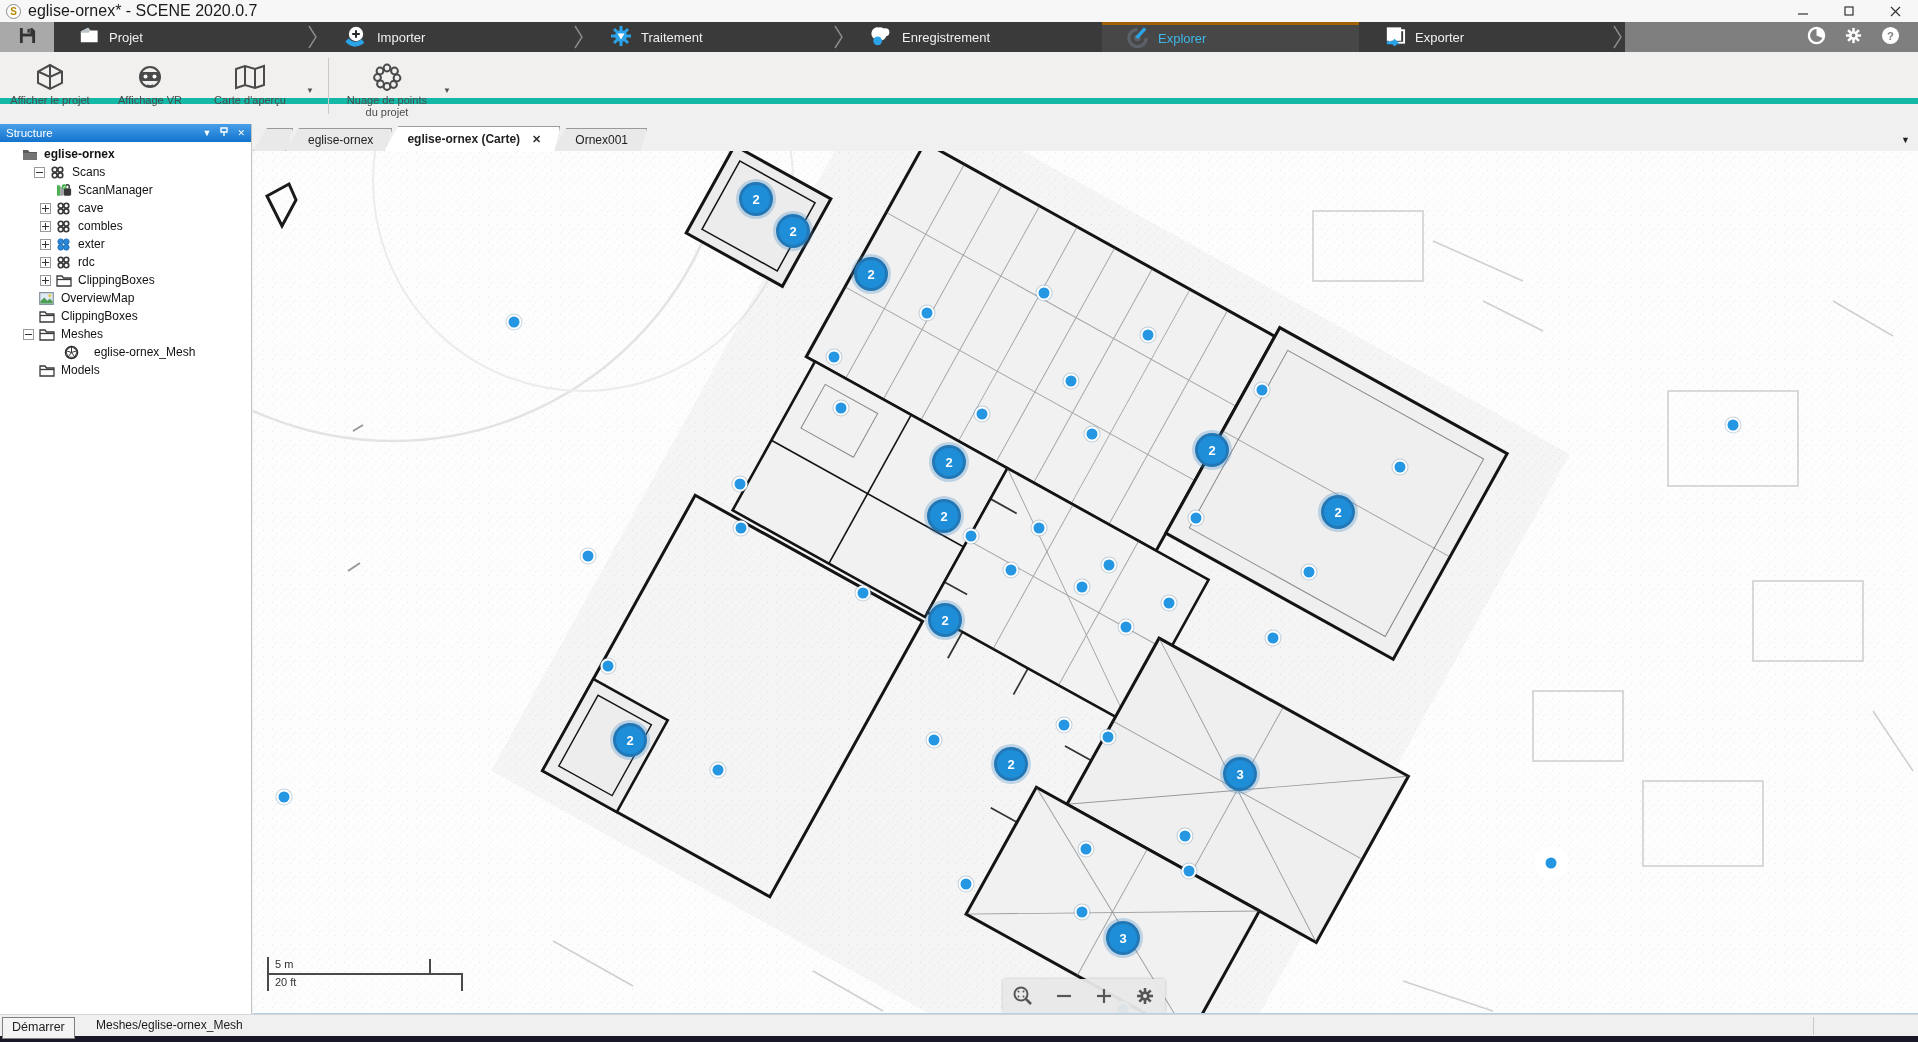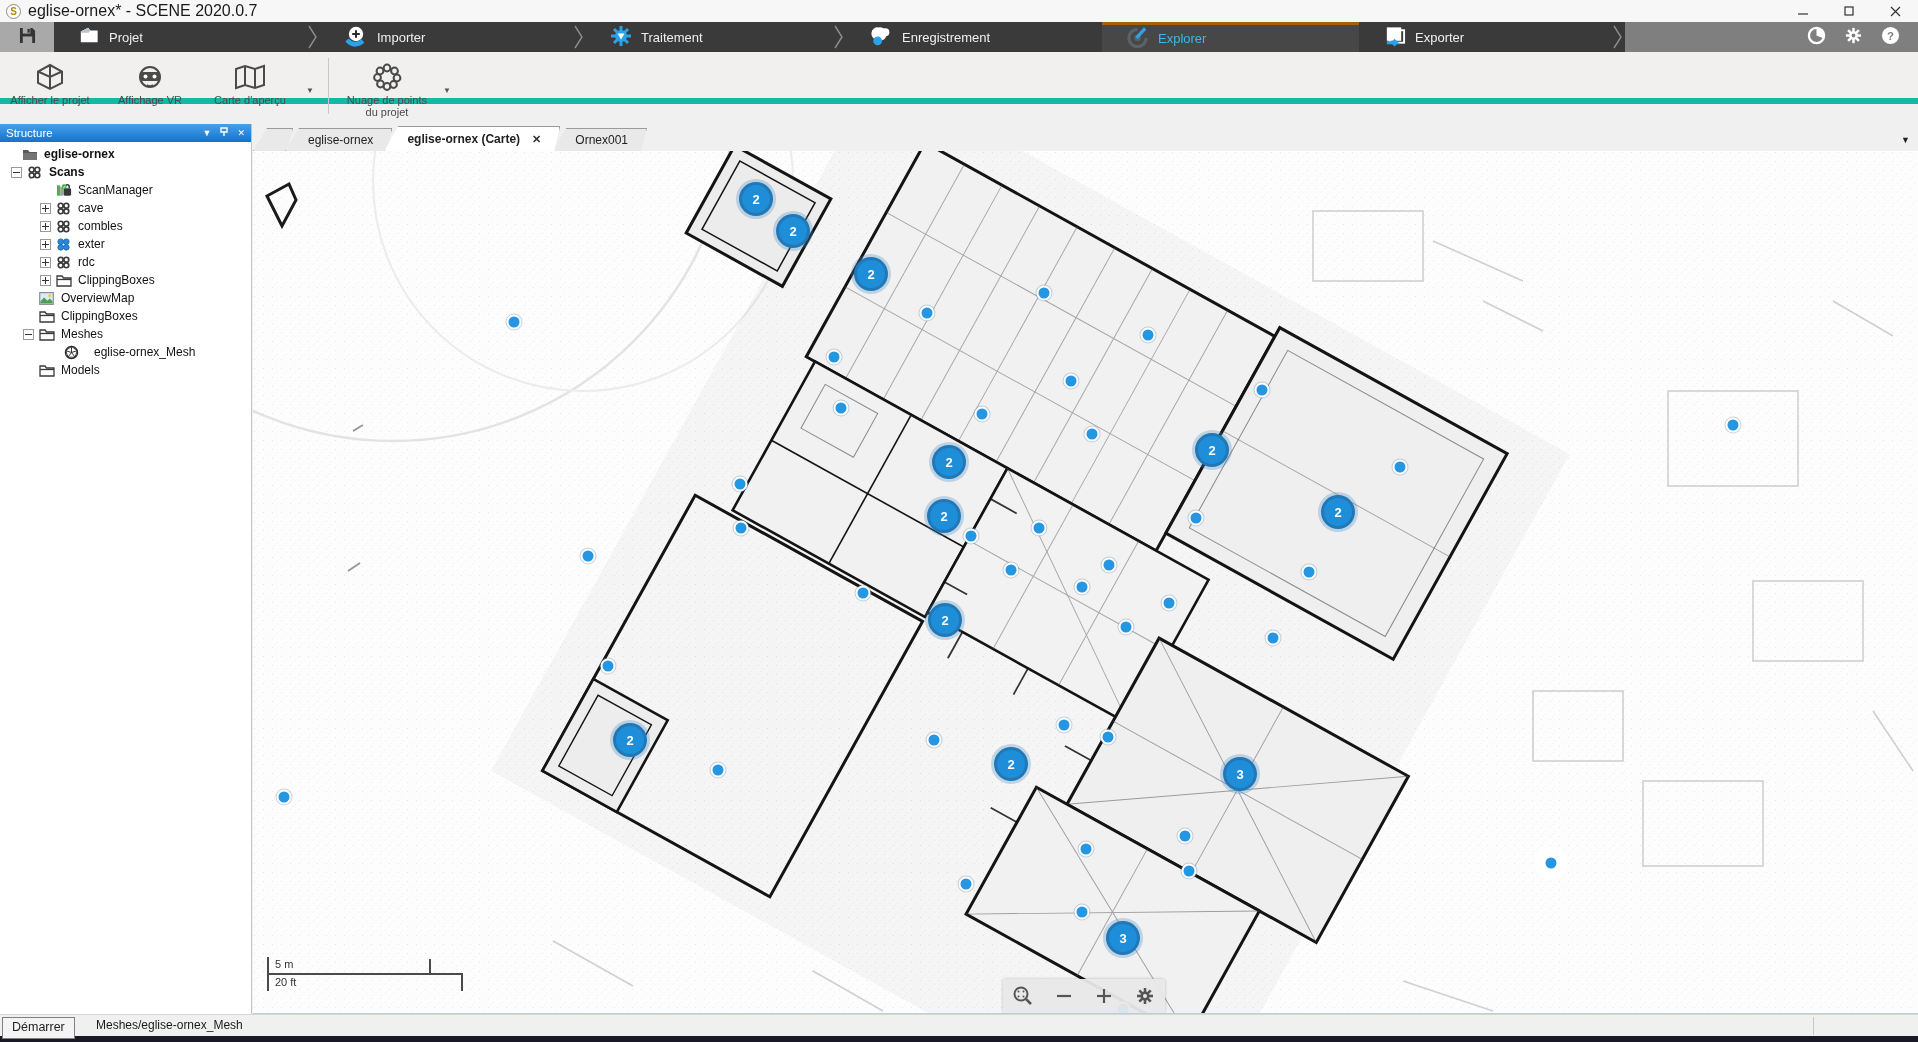--- a/index.html
+++ b/index.html
@@ -272,21 +272,21 @@
         <div class="trow bold" style="padding-left: 6px;">
           <span class="expander none"></span>
           <span class="ticon16">
             <svg width="16" height="13" viewBox="0 0 16 13">
               <path d="M1 2 h5 l1.5 2 h7.5 v8 h-14 z" fill="#5a5a5a"></path>
               <path d="M1 5 h14 v7 h-14 z" fill="#757575"></path>
             </svg>
           </span>
           <span>eglise-ornex</span>
         </div>
-        <div class="trow" style="padding-left: 11px; font-weight: bold;">
+        <div class="trow" style="padding-left: 34px;">
           <span class="expander minus"></span>
           <span class="ticon16">
             <svg width="15" height="15" viewBox="0 0 16 16">
               <g fill="none" stroke="#3a3a3a" stroke-width="1.8">
                 <circle cx="5" cy="5" r="2.6"></circle>
                 <circle cx="11" cy="5" r="2.6"></circle>
                 <circle cx="5" cy="11" r="2.6"></circle>
                 <circle cx="11" cy="11" r="2.6"></circle>
               </g>
             </svg>

